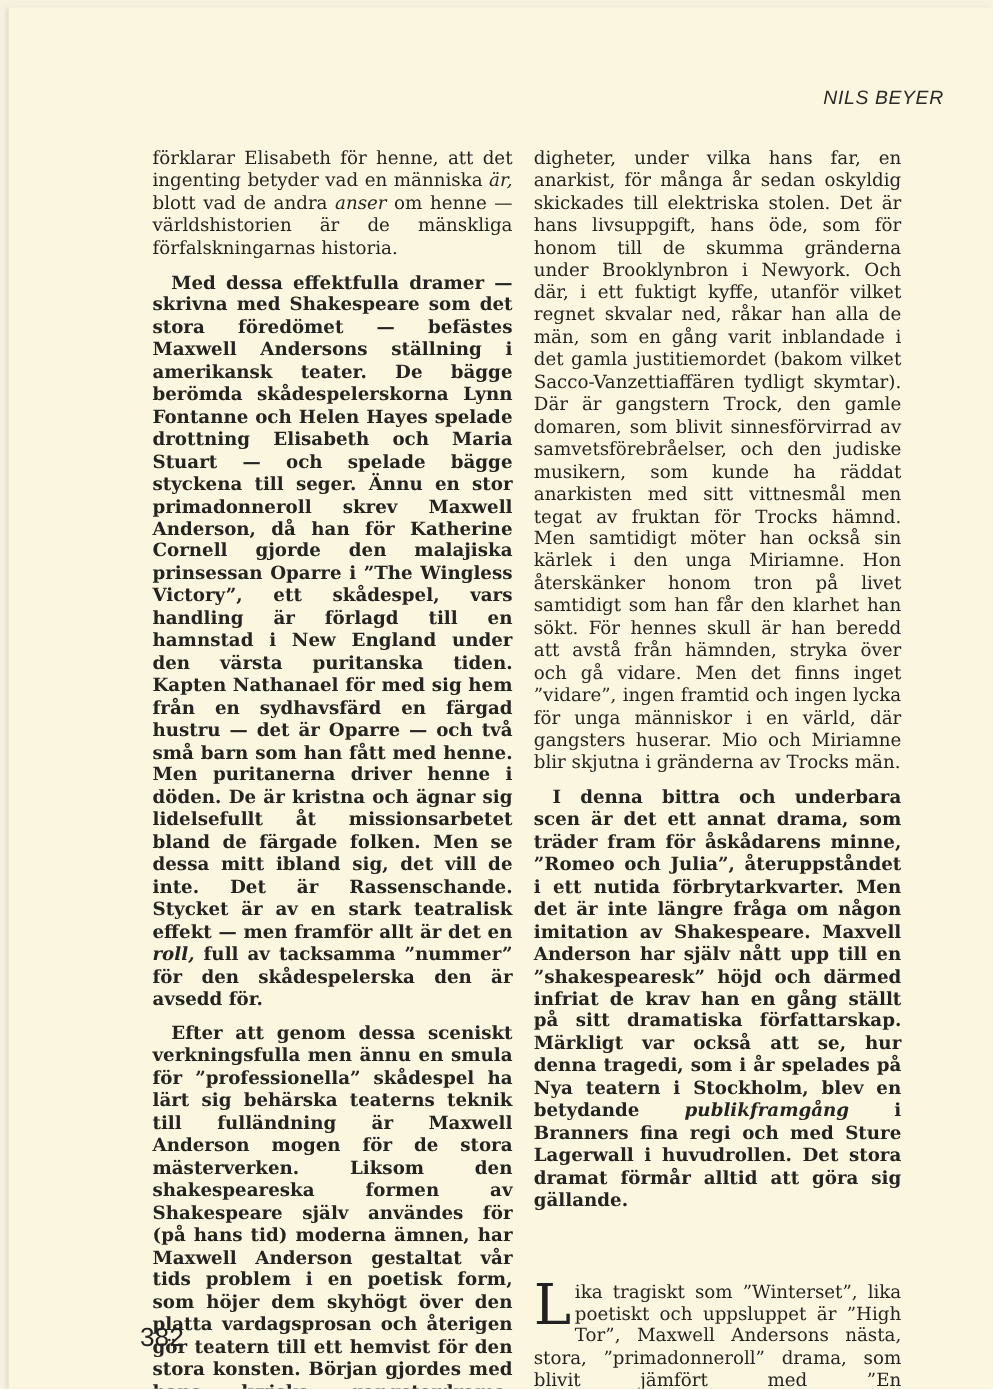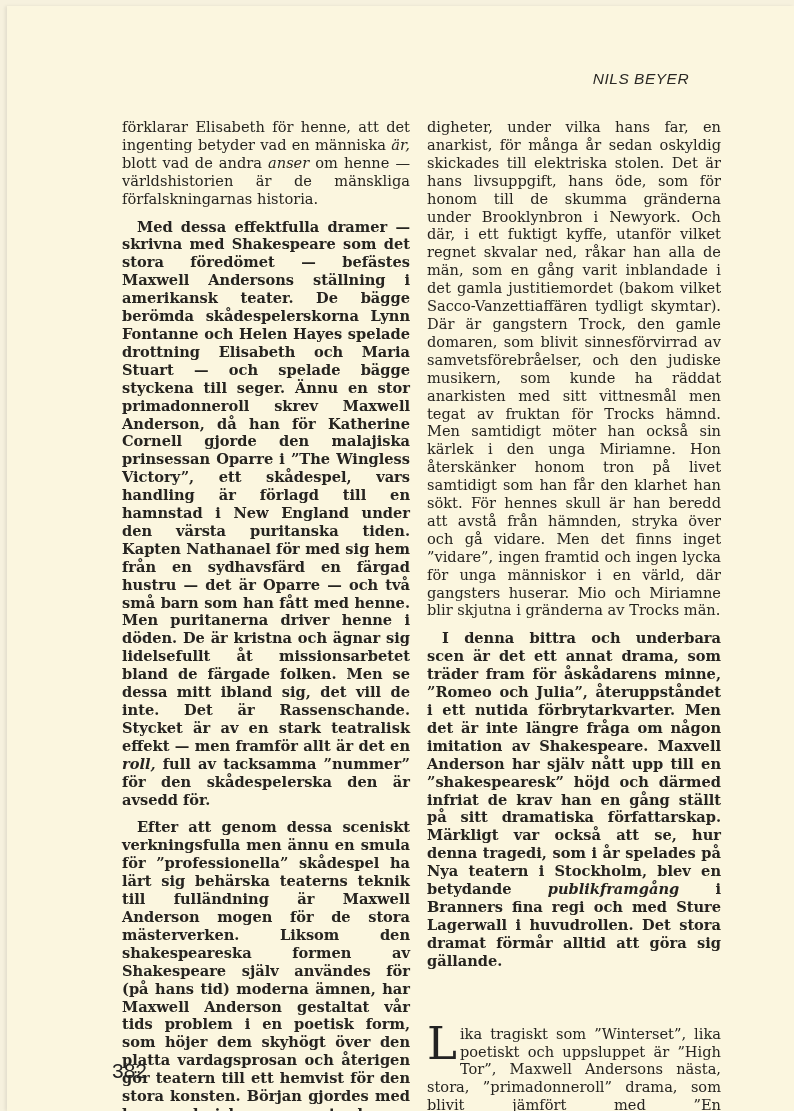--- a/index.html
+++ b/index.html
@@ -10,21 +10,21 @@
     font-family: "DejaVu Serif", "Liberation Serif", serif;
     color: #262420;
   }
   .page {
     position: absolute; left: 7px; top: 6px; width: 787px; height: 1105px;
     background: #fbf6df;
     box-shadow: -2px 0 3px rgba(0,0,0,0.08);
   }
   .running-head {
     position: absolute; top: 64px; left: 520px; width: 228px;
-    text-align: center;
+    text-align: right;
     font-family: "Liberation Sans", sans-serif;
     font-style: italic; font-weight: normal;
     font-size: 15.5px; letter-spacing: 0.5px;
     color: #2b2925;
   }
   .col {
     position: absolute;
     font-size: 14.6px;
     line-height: 17.9px;
     text-align: justify;

